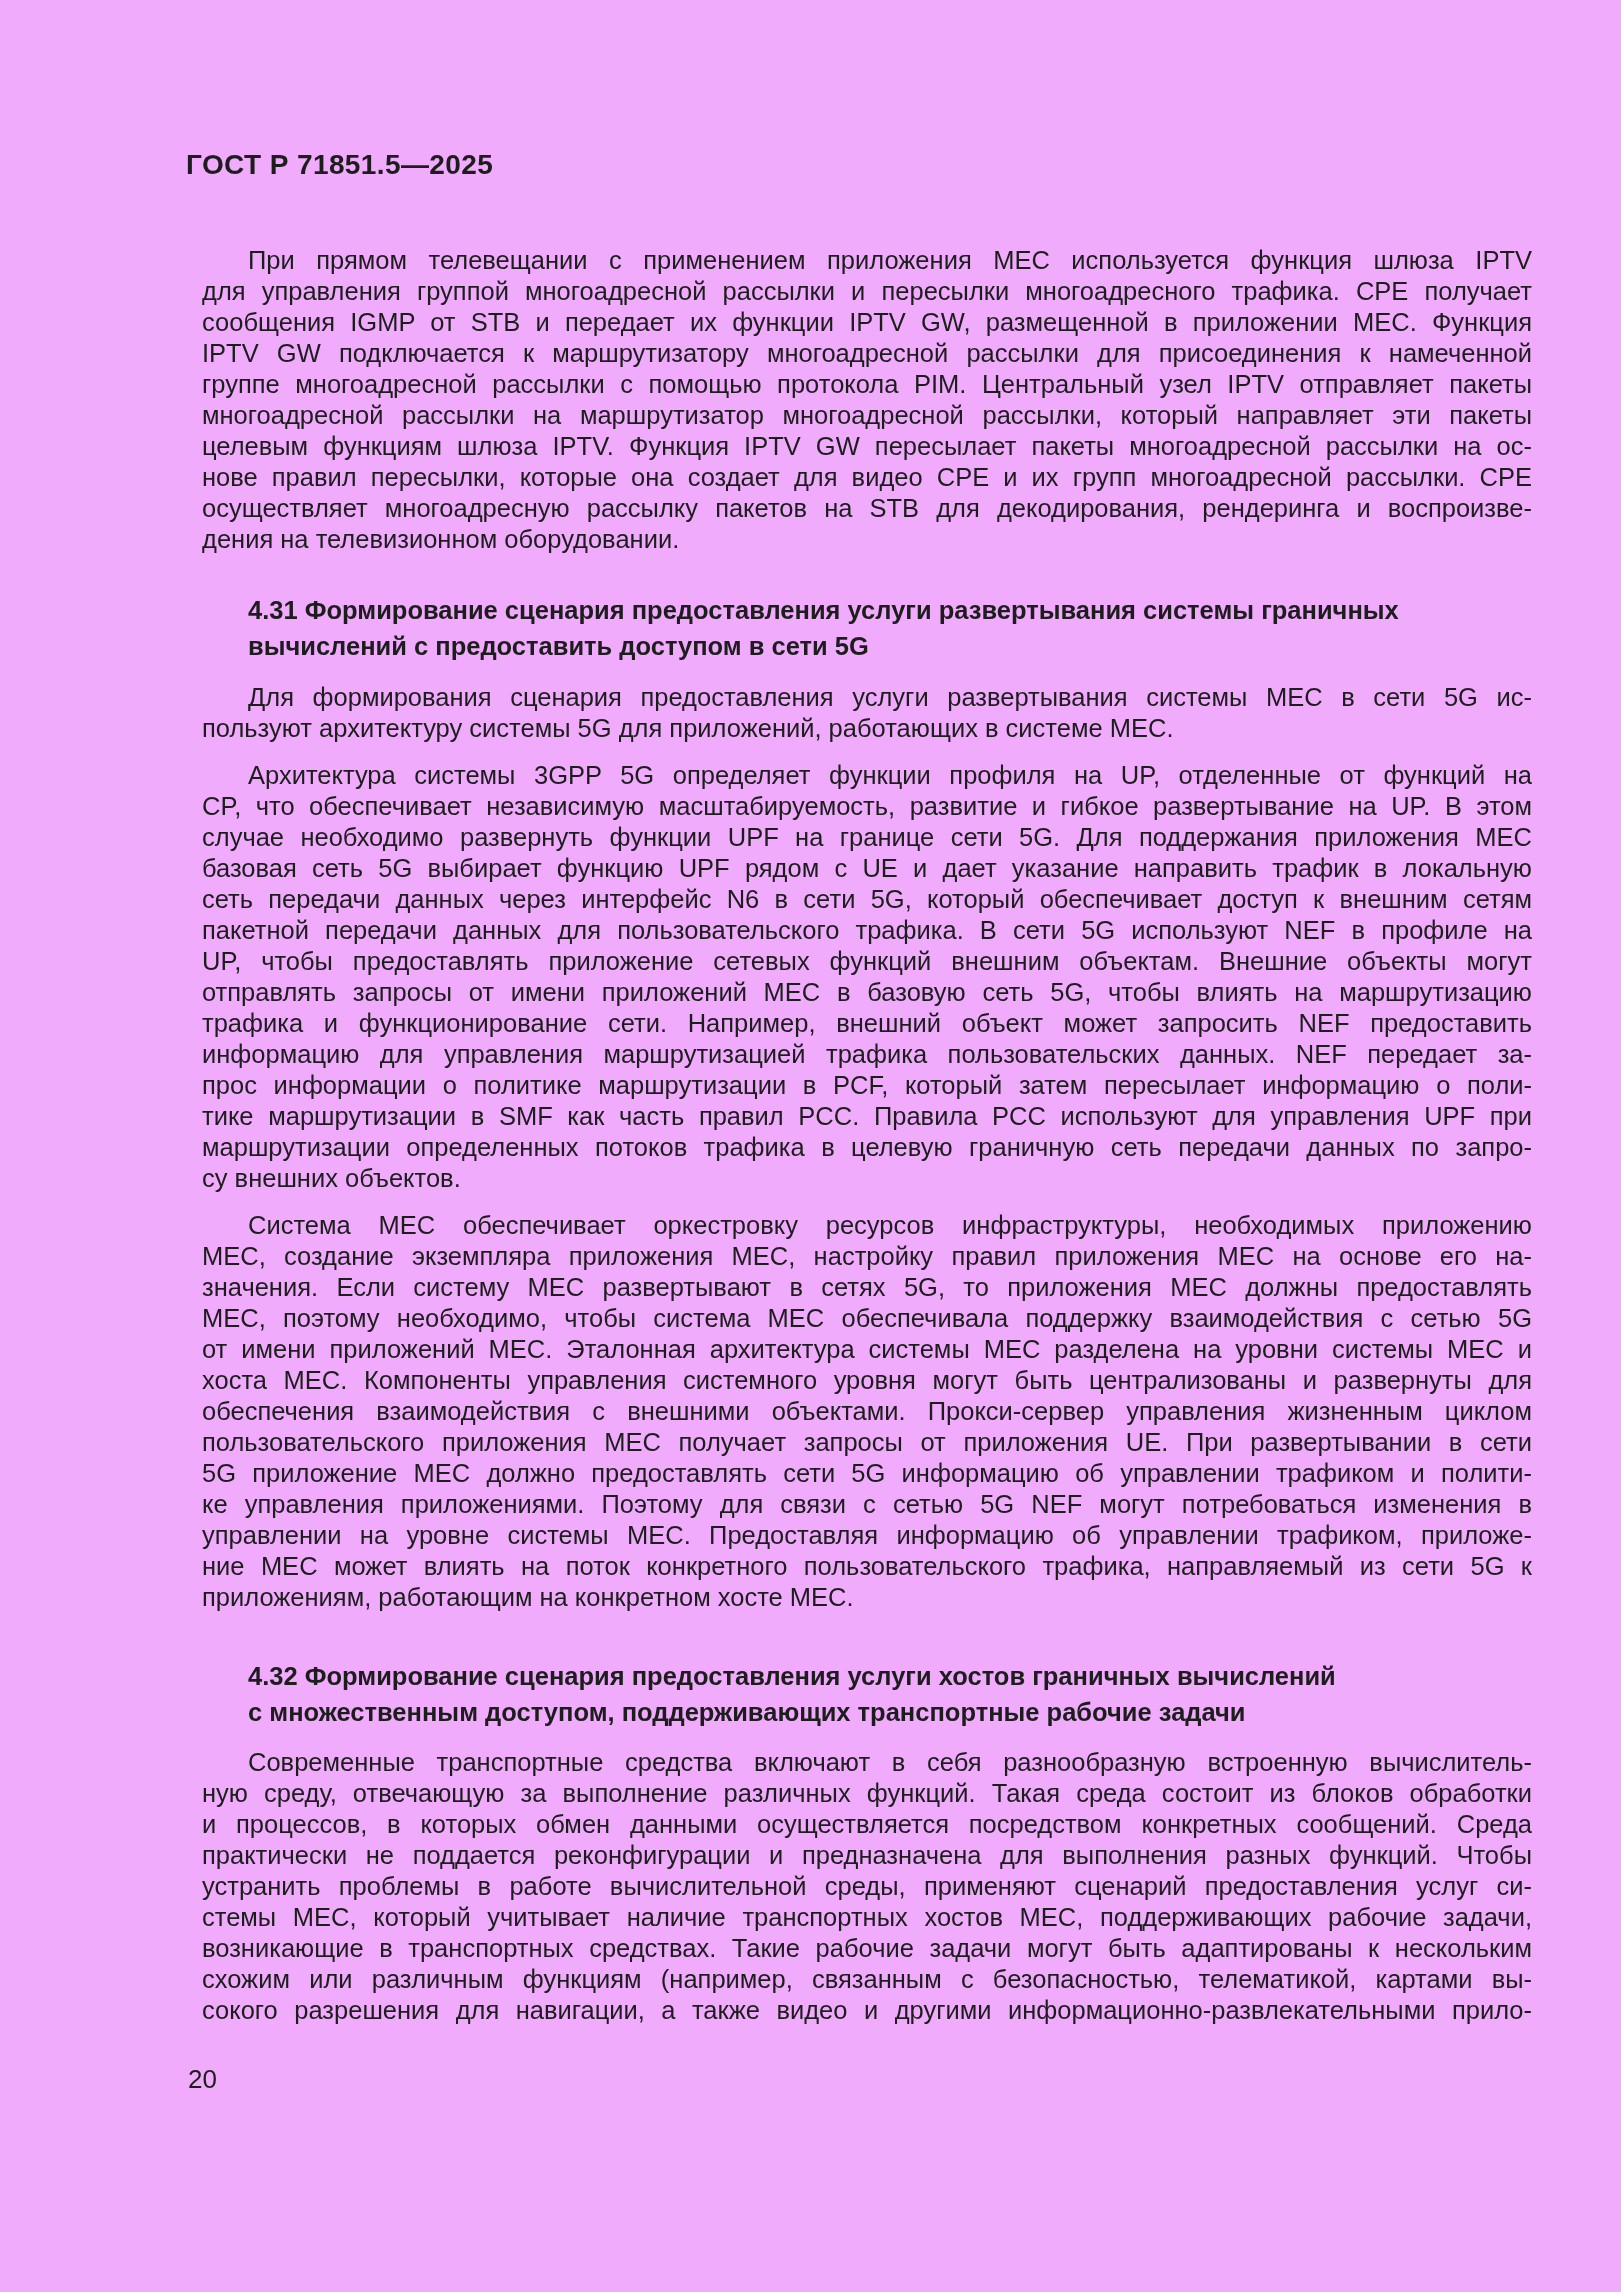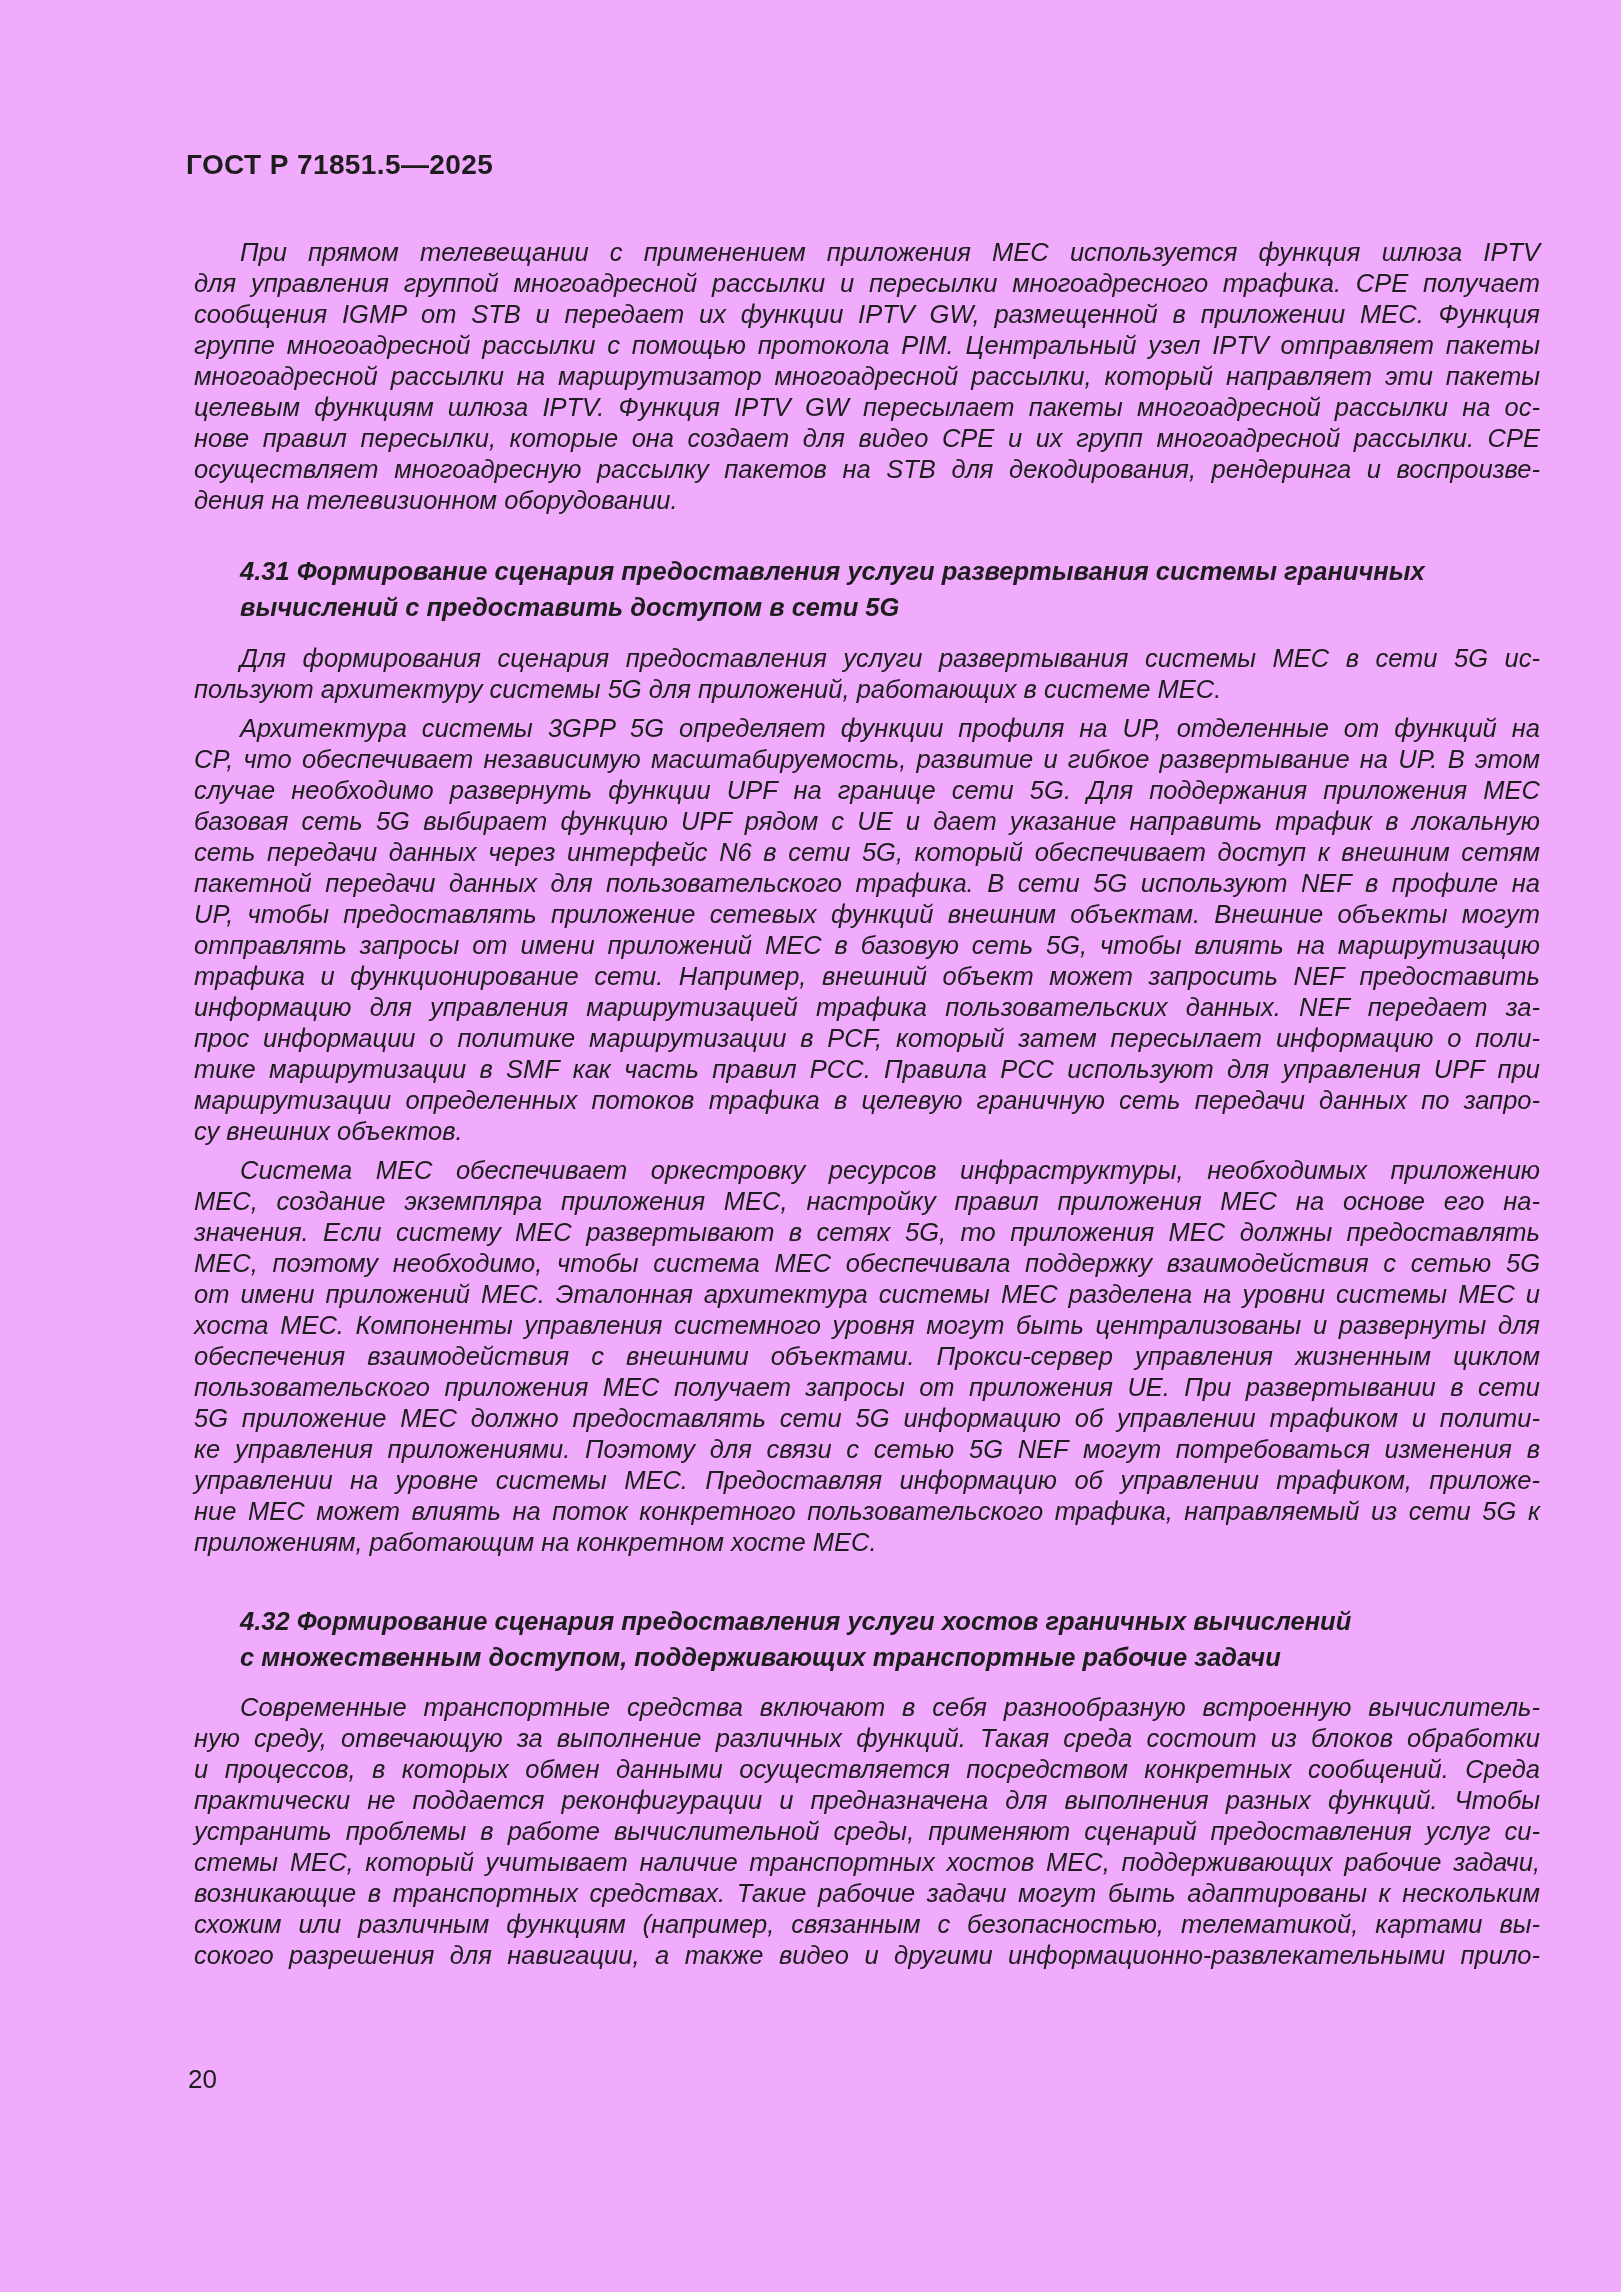--- a/index.html
+++ b/index.html
@@ -26,21 +26,21 @@
     white-space: nowrap;
   }
   .content {
     position: absolute;
     left: 186px;
     top: 229px;
     width: 1362px;
     font-size: 25.5px;
     line-height: 31px;
   }
-  .block { margin: 8px; font-style: italic; }
+  .block { margin: 16px; }
   .block.paragraph { font-weight: normal; }
   .block.heading {
     font-weight: bold;
     line-height: 36px;
     padding-left: 46px;
     margin-top: 37px;
     margin-bottom: 17.6px;
   }
   .block.heading[data-section="4.32"] { margin-top: 45px; }
   .line {
@@ -66,20 +66,21 @@
 <body>
 
 <div class="page">
   <div class="doc-header">ГОСТ Р 71851.5—2025</div>
 
   <div class="content">
       <div class="block paragraph">
         <div class="line indent">При прямом телевещании с применением приложения MEC используется функция шлюза IPTV</div>
         <div class="line">для управления группой многоадресной рассылки и пересылки многоадресного трафика. CPE получает</div>
         <div class="line">сообщения IGMP от STB и передает их функции IPTV GW, размещенной в приложении MEC. Функция</div>
+        <div class="line">IPTV GW подключается к маршрутизатору многоадресной рассылки для присоединения к намеченной</div>
         <div class="line">группе многоадресной рассылки с помощью протокола PIM. Центральный узел IPTV отправляет пакеты</div>
         <div class="line">многоадресной рассылки на маршрутизатор многоадресной рассылки, который направляет эти пакеты</div>
         <div class="line">целевым функциям шлюза IPTV. Функция IPTV GW пересылает пакеты многоадресной рассылки на ос-</div>
         <div class="line">нове правил пересылки, которые она создает для видео CPE и их групп многоадресной рассылки. CPE</div>
         <div class="line">осуществляет многоадресную рассылку пакетов на STB для декодирования, рендеринга и воспроизве-</div>
         <div class="line endline">дения на телевизионном оборудовании.</div>
       </div>
       <div class="block heading" data-section="4.31">
         <div class="line">4.31 Формирование сценария предоставления услуги развертывания системы граничных</div>
         <div class="line">вычислений с предоставить доступом в сети 5G</div>

